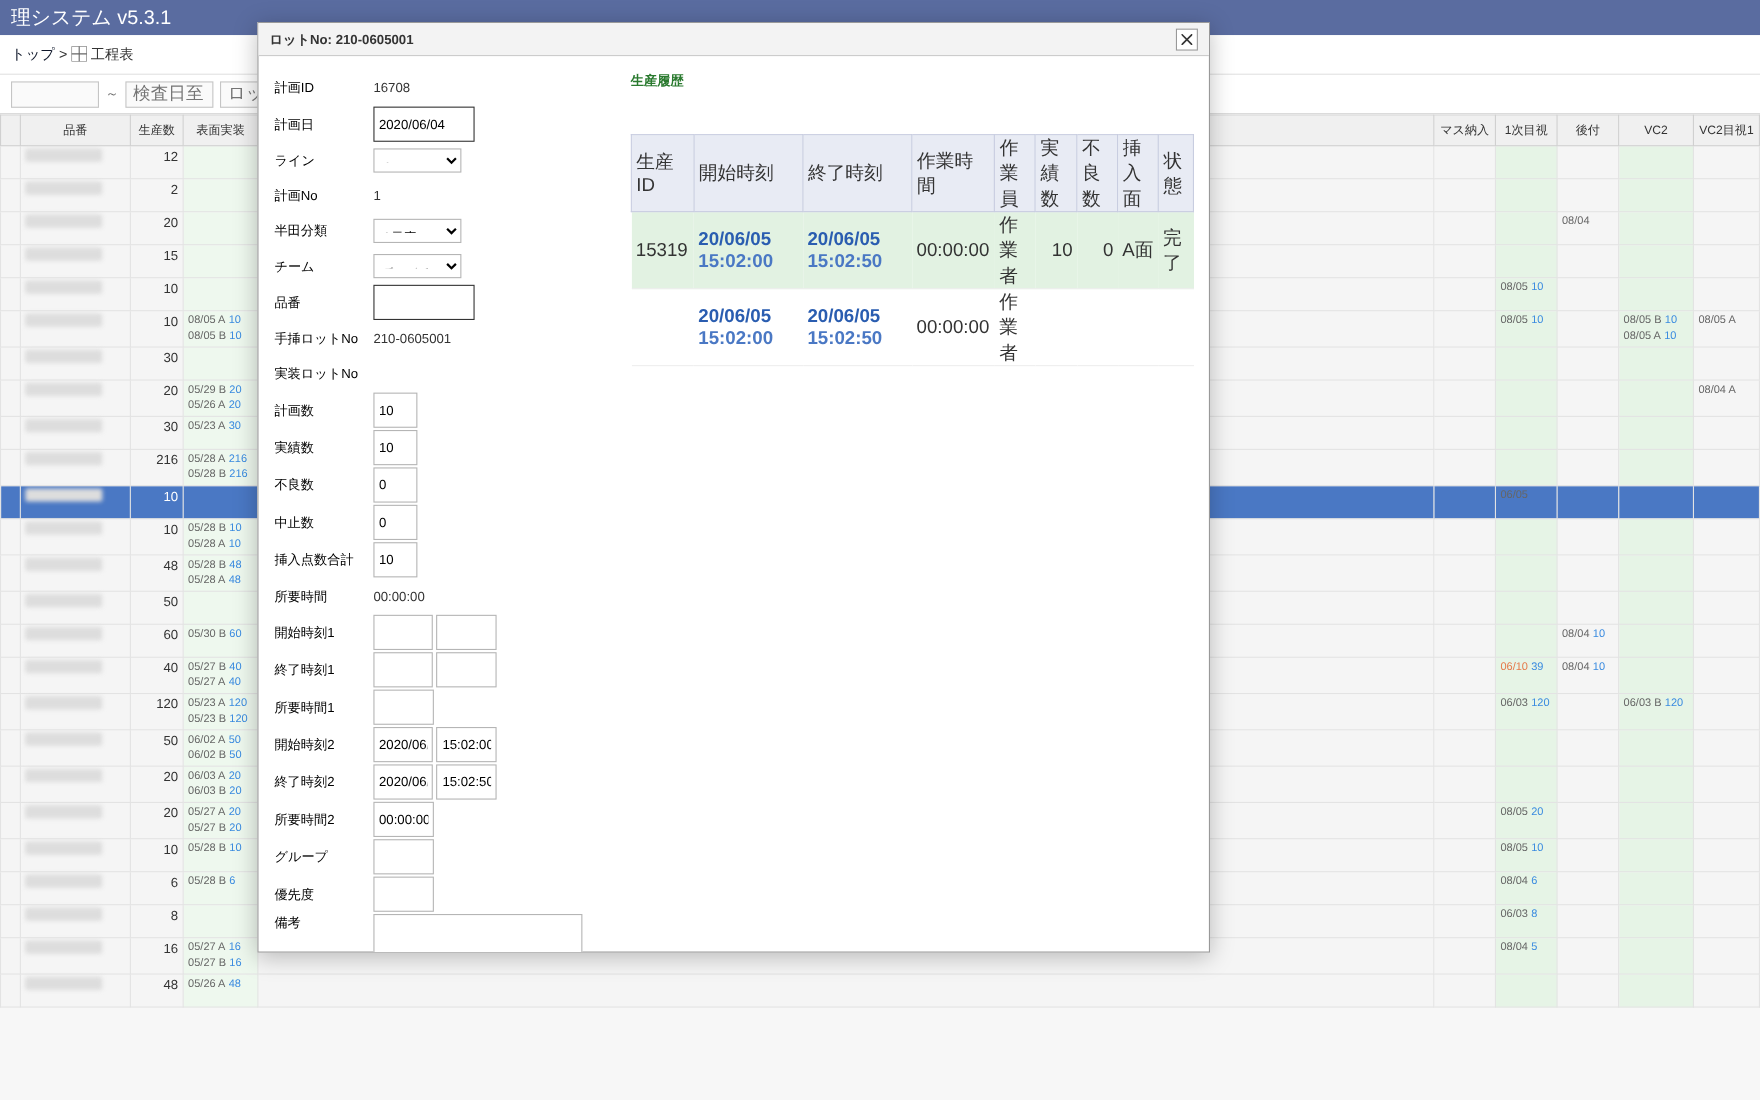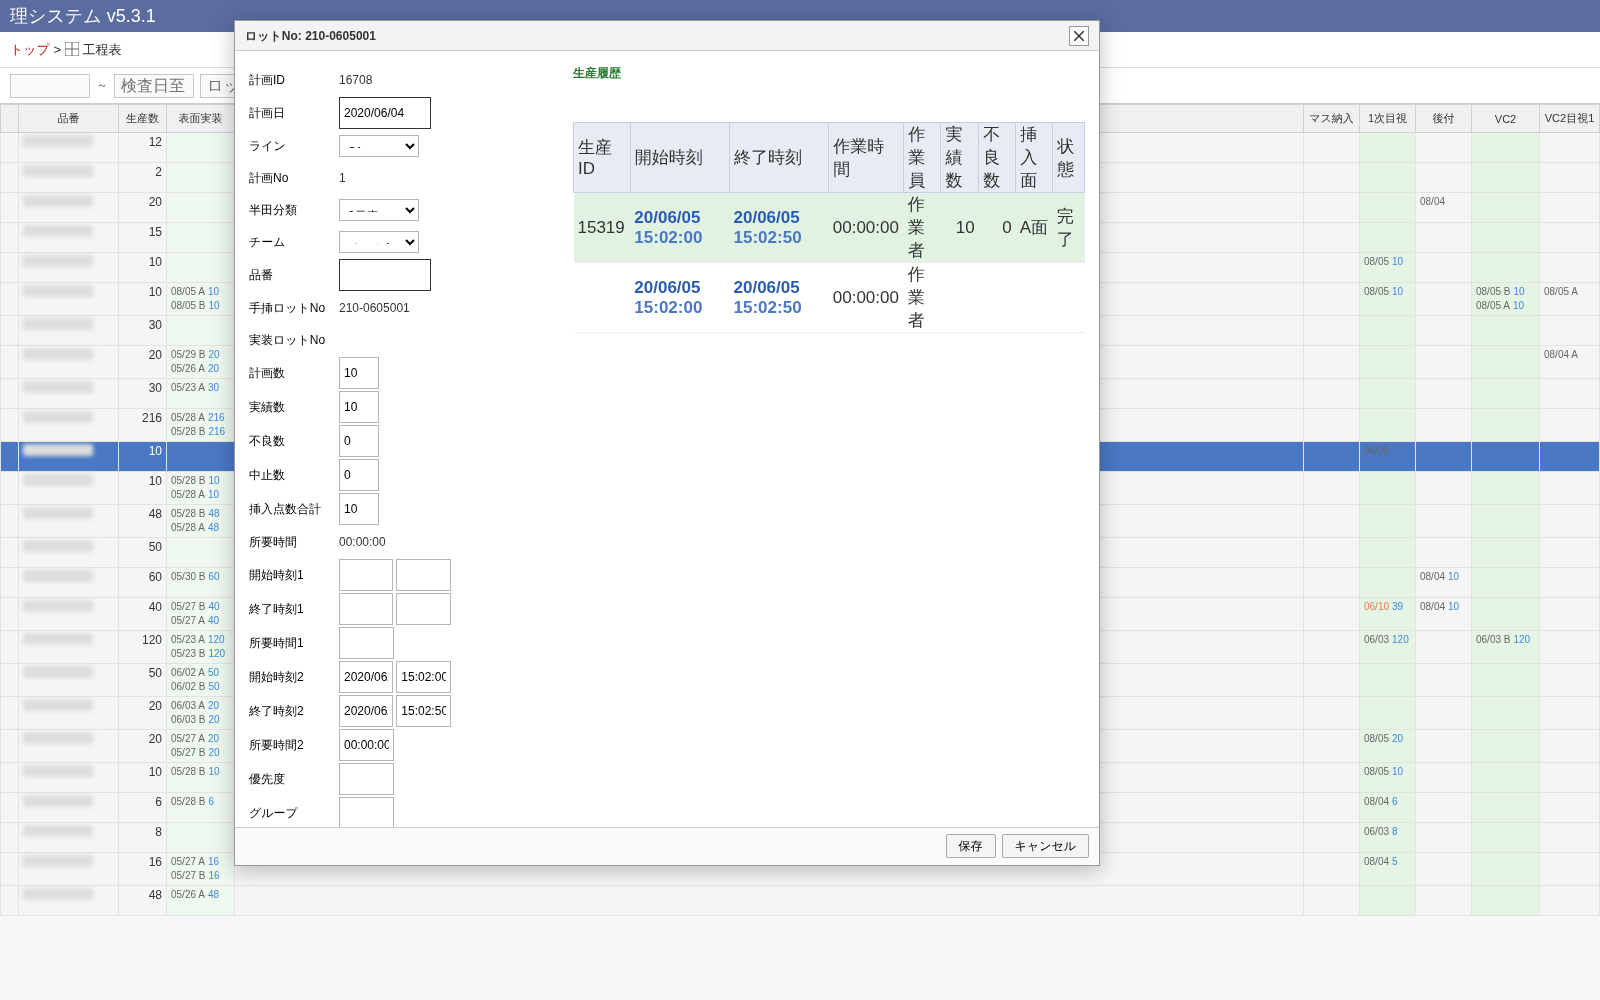--- a/index.html
+++ b/index.html
@@ -1,19 +1,19 @@
 <!DOCTYPE html>
 <html><head>
 <meta charset="utf-8">
 <style>
   * { box-sizing: border-box; margin: 0; padding: 0; }
   body { font-family: "MS PGothic", Meiryo, sans-serif; font-size: 12px; background: #f7f7f7; color: #333; overflow: hidden; }
   .header { background: #5a6ca0; color: #fff; height: 32px; line-height: 32px; padding: 0 10px; font-size: 18px; }
   .breadcrumbs { background: #fff; height: 36px; line-height: 36px; padding: 0 10px; font-size: 13px; border-bottom: 1px solid #ddd; }
-  .breadcrumbs a { color: #b91c1c; text-decoration: none; }
+  .breadcrumbs a { color: #0f172a; text-decoration: none; }
   .breadcrumbs svg { vertical-align: -2px; }
   .filters { background: #fff; height: 36px; padding: 6px 10px; border-bottom: 1px solid #ccc; display: flex; gap: 6px; align-items: center; }
   .filters input { border: 1px solid #c5c5c5; height: 24px; padding: 0 6px; background: #fafafa; font-size: 16px; }
   .filters .tilde { color: #666; }
   .main-grid { background: #fff; width: 100%; border-collapse: collapse; table-layout: fixed; }
   .main-grid th { background: #f0f0f0; border: 1px solid #d0d0d0; height: 28px; font-weight: normal; font-size: 11px; text-align: center; }
   .main-grid td { border: 1px solid #e3e3e3; height: 30px; padding: 2px 4px; vertical-align: top; background: #f5f5f5; }
   .main-grid tr.sel td { background: #4a78c4 !important; color: #fff; }
   .main-grid .pcell { font-size: 10px; line-height: 14px; }
   .main-grid .pcell .d { color: #666; }
@@ -564,25 +564,25 @@
           <label>所要時間1</label>
           <input type="text" class="w55" style="">
         </div>
       <div class="frow"><label>開始時刻2</label><input type="text" class="w80" value="2020/06/05" style="">&nbsp;<input type="text" class="w55" value="15:02:00" style=""></div>
       <div class="frow"><label>終了時刻2</label><input type="text" class="w80" value="2020/06/05" style="">&nbsp;<input type="text" class="w55" value="15:02:50" style=""></div>
       <div class="frow">
           <label>所要時間2</label>
           <input type="text" class="w55" value="00:00:00" style="">
         </div>
       <div class="frow">
+          <label>グループ</label>
+          <input type="text" class="w55" style="">
+        </div>
+      <div class="frow">
           <label>優先度</label>
-          <input type="text" class="w55" style="">
-        </div>
-      <div class="frow">
-          <label>グループ</label>
           <input type="text" class="w55" style="">
         </div>
       <div class="frow" style="align-items:flex-start">
           <label>備考</label>
           <textarea style=""></textarea>
         </div>
     </div>
     <div class="hist-col">
       <div class="hist-title">生産履歴</div>
       <table class="hist-table">
@@ -619,17 +619,13 @@
               <td>作業者</td>
               <td style="text-align: right;"></td>
               <td style="text-align: right;"></td>
               <td></td>
               <td></td>
             </tr>
           </tbody>
       </table>
     </div>
   </div>
-  <div class="modal-footer">
-    <button>保存</button>
-    <button>キャンセル</button>
-  </div>
 </div>
 
 </body></html>

